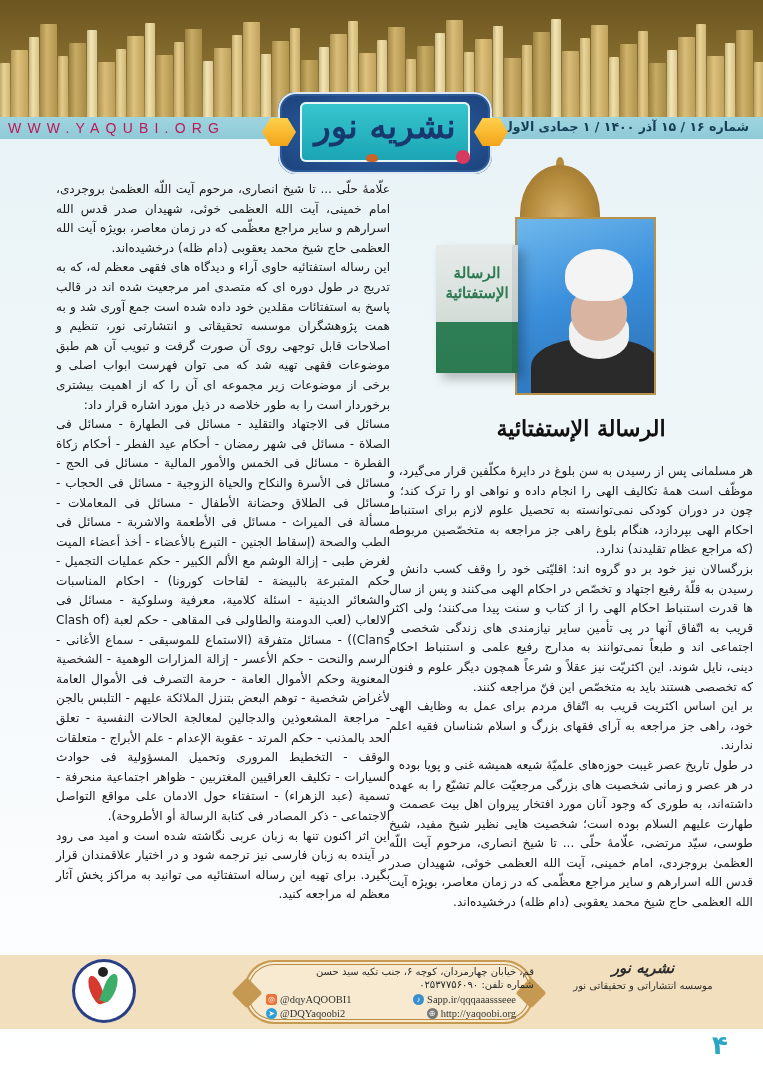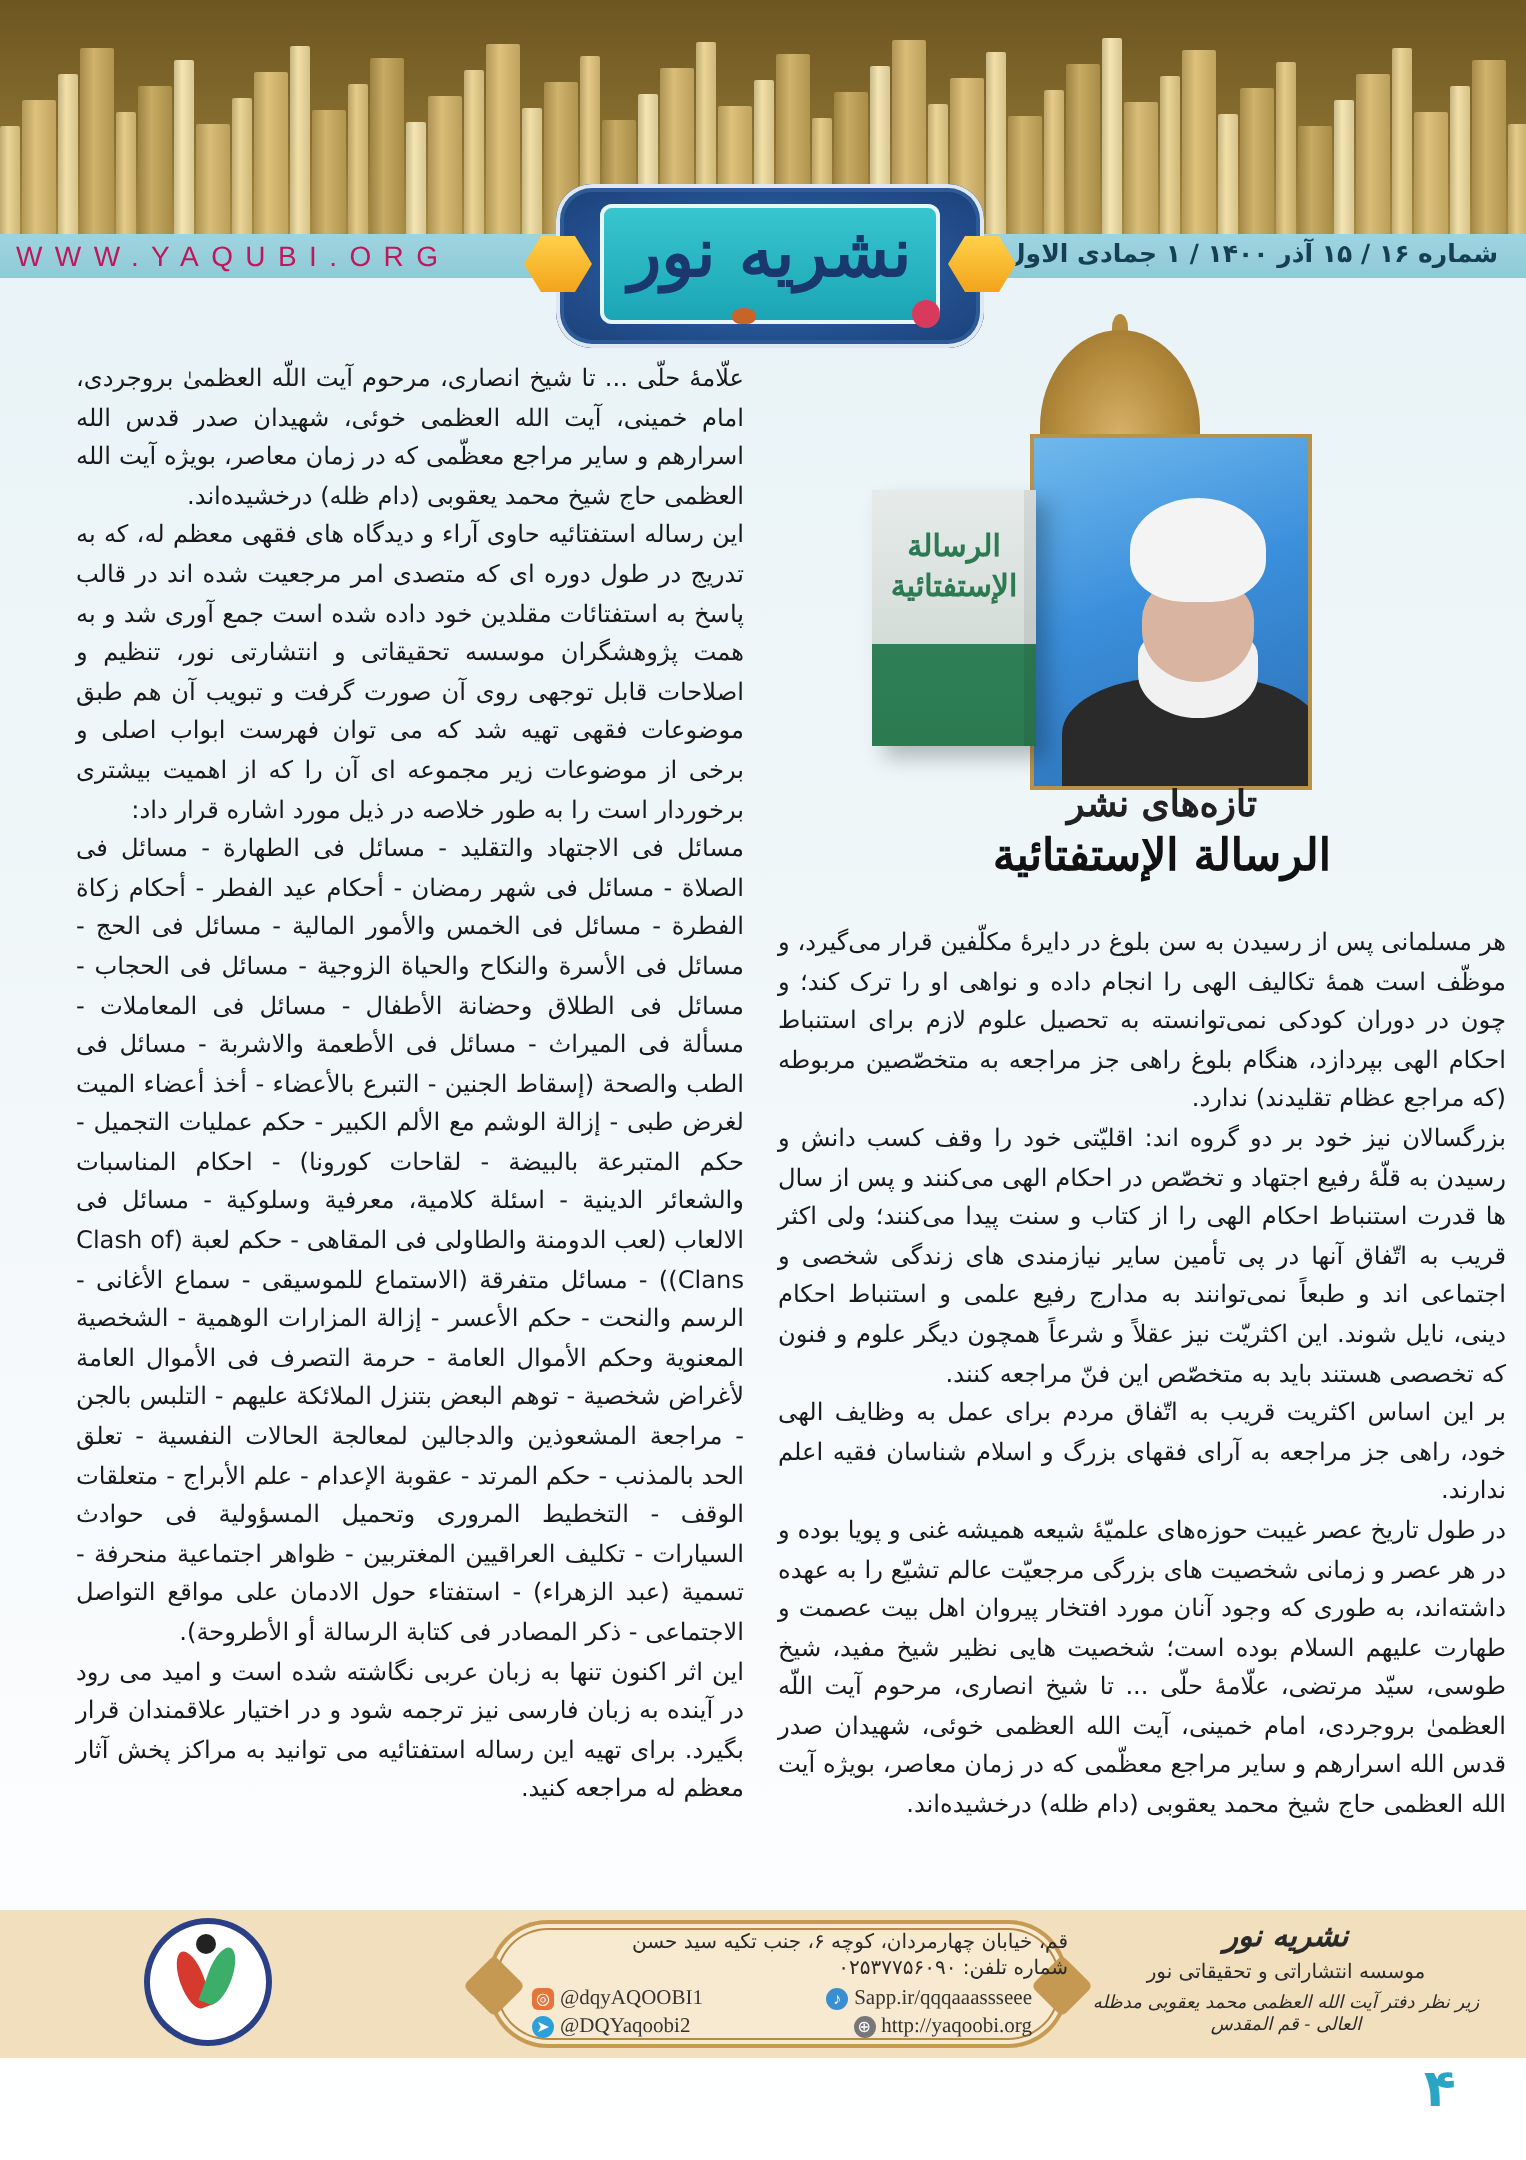--- a/index.html
+++ b/index.html
@@ -30,21 +30,21 @@
       font-family:"DejaVu Serif", serif; font-weight:bold; font-size:34px; color:#18386e; letter-spacing:2px; }
     .hex { position:absolute; top:26px; width:34px; height:28px; background:linear-gradient(180deg,#ffd04a,#f3a41a);
       clip-path: polygon(25% 0,75% 0,100% 50%,75% 100%,25% 100%,0 50%); }
     .hex.l { left:6px; } .hex.r { right:6px; }
     .flower { position:absolute; left:200px; top:58px; width:14px; height:14px; border-radius:50%; background:#d83a5e; }
     .bird { position:absolute; left:110px; top:62px; width:12px; height:8px; border-radius:50% 50% 40% 40%; background:#c8642a; }
 
     
     .col { position:absolute; direction:rtl; text-align:justify; font-size:12.1px; line-height:19.6px; }
     .col p { margin:0; }
-    .col-left { left:38px; top:180px; width:334px; }
+    .col-left { left:56px; top:180px; width:334px; }
     .col-right { left:361px; top:462px; width:364px;margin-left:28px; }
 
     
     .feature { position:absolute; left:436px; top:165px; width:290px; height:300px; }
     .dome { position:absolute; left:84px; top:0; width:80px; height:54px;
       background: radial-gradient(ellipse at 50% 100%,#d8b26a 0%,#b48a3c 55%,#8e6a28 100%);
       border-radius:50% 50% 0 0 / 90% 90% 0 0; }
     .dome-tip { position:absolute; left:120px; top:-8px; width:8px; height:14px; background:#b48a3c; border-radius:50% 50% 0 0; }
     .portrait { position:absolute; left:79px; top:52px; width:137px; height:174px; border:2px solid #b8924a;
       background: linear-gradient(160deg,#6fb8ec 0%,#3b8fdb 45%,#2b6fb5 100%); overflow:hidden; }
@@ -166,21 +166,20 @@
   <div class="dome"></div>
   <div class="portrait">
     <div class="robe"></div>
     <div class="beard"></div>
     <div class="face"></div>
     <div class="turban"></div>
   </div>
   <div class="book3d">
     <div class="book3d-title">الرسالة الإستفتائية</div>
   </div>
-  <div class="feature-kicker">تازه‌های نشر</div>
   <div class="feature-title">الرسالة الإستفتائية</div>
 </div>
 
 <div class="col col-right">
   <p>هر مسلمانی پس از رسیدن به سن بلوغ در دایرهٔ مکلّفین قرار می‌گیرد، و موظّف است همهٔ تکالیف الهی را انجام داده و نواهی او را ترک کند؛ و چون در دوران کودکی نمی‌توانسته به تحصیل علوم لازم برای استنباط احکام الهی بپردازد، هنگام بلوغ راهی جز مراجعه به متخصّصین مربوطه (که مراجع عظام تقلیدند) ندارد.</p>
   <p>بزرگسالان نیز خود بر دو گروه اند: اقلیّتی خود را وقف کسب دانش و رسیدن به قلّهٔ رفیع اجتهاد و تخصّص در احکام الهی می‌کنند و پس از سال ها قدرت استنباط احکام الهی را از کتاب و سنت پیدا می‌کنند؛ ولی اکثر قریب به اتّفاق آنها در پی تأمین سایر نیازمندی های زندگی شخصی و اجتماعی اند و طبعاً نمی‌توانند به مدارج رفیع علمی و استنباط احکام دینی، نایل شوند. این اکثریّت نیز عقلاً و شرعاً همچون دیگر علوم و فنون که تخصصی هستند باید به متخصّص این فنّ مراجعه کنند.</p>
   <p>بر این اساس اکثریت قریب به اتّفاق مردم برای عمل به وظایف الهی خود، راهی جز مراجعه به آرای فقهای بزرگ و اسلام شناسان فقیه اعلم ندارند.</p>
   <p>در طول تاریخ عصر غیبت حوزه‌های علمیّهٔ شیعه همیشه غنی و پویا بوده و در هر عصر و زمانی شخصیت های بزرگی مرجعیّت عالم تشیّع را به عهده داشته‌اند، به طوری که وجود آنان مورد افتخار پیروان اهل بیت عصمت و طهارت علیهم السلام بوده است؛ شخصیت هایی نظیر شیخ مفید، شیخ طوسی، سیّد مرتضی، علّامهٔ حلّی ... تا شیخ انصاری، مرحوم آیت اللّه العظمیٰ بروجردی، امام خمینی، آیت الله العظمی خوئی، شهیدان صدر قدس الله اسرارهم و سایر مراجع معظّمی که در زمان معاصر، بویژه آیت الله العظمی حاج شیخ محمد یعقوبی (دام ظله) درخشیده‌اند.</p>
 </div>
 
@@ -221,17 +220,16 @@
       <span class="soc">
         <span class="ico web">⊕</span>
         <span>http://yaqoobi.org</span>
       </span>
     </div>
   </div>
 
   <div class="brand">
     <div class="brand-name">نشریه نور</div>
     <div class="brand-org">موسسه انتشاراتی و تحقیقاتی نور</div>
-    <div class="brand-sub">زیر نظر دفتر آیت الله العظمی محمد یعقوبی مدظله العالی - قم المقدس</div>
   </div>
 </div>
 
 <div class="page-number">۴</div>
 
 </body></html>

